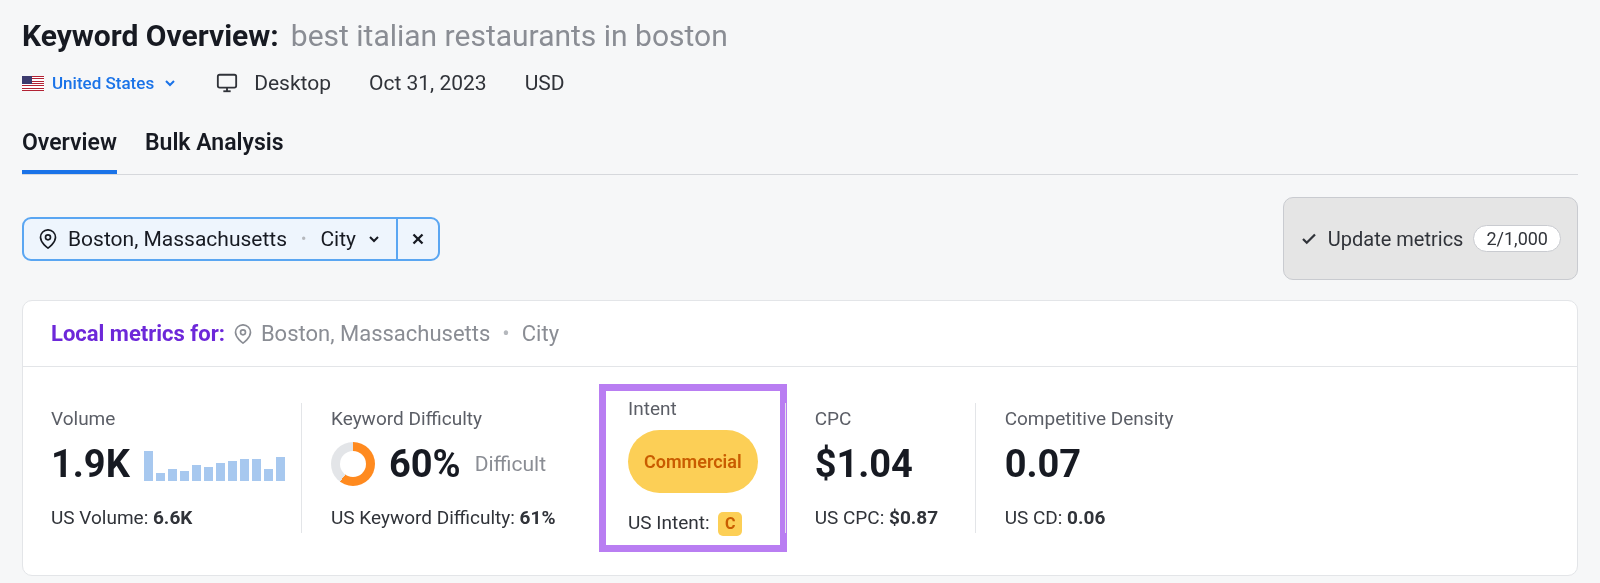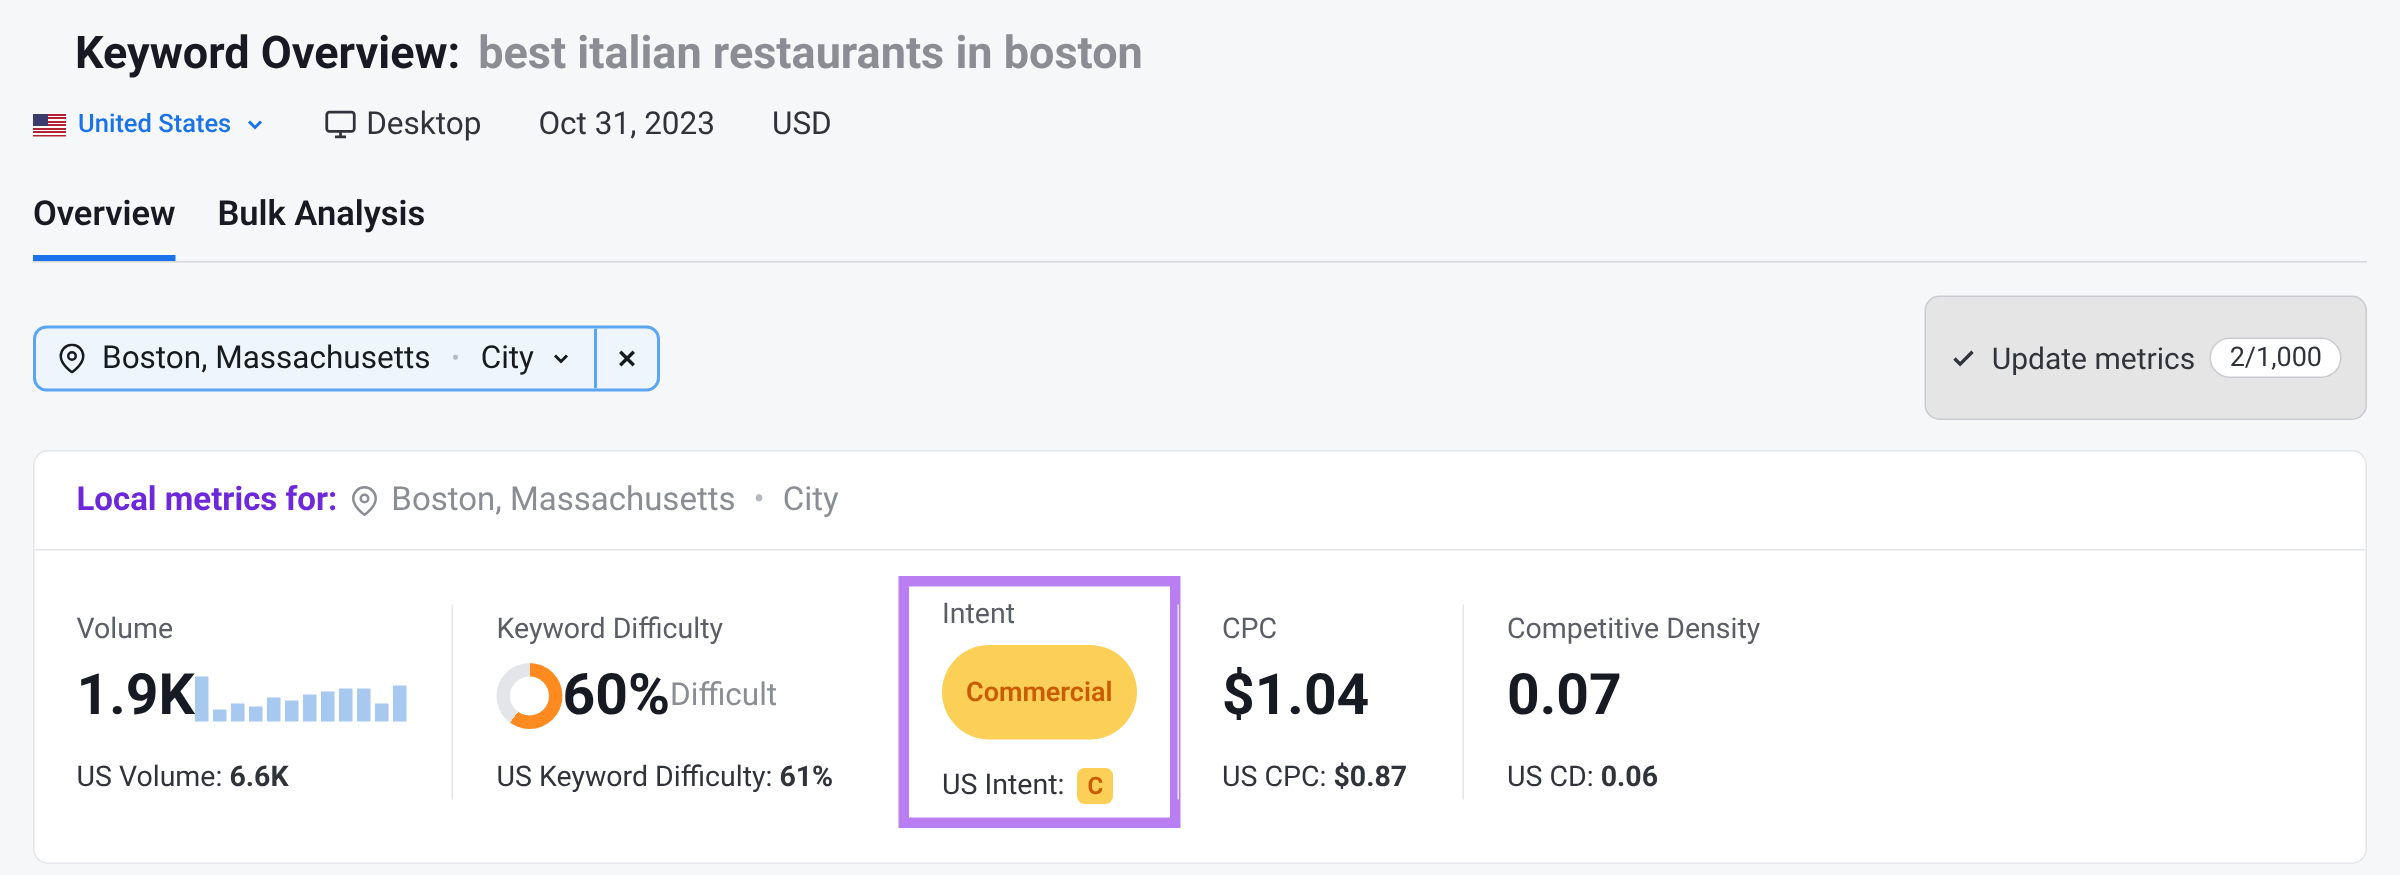--- a/index.html
+++ b/index.html
@@ -8,30 +8,29 @@
     background: #f6f7f8;
     color: #171a22;
     padding: 18px 22px;
     width: 1600px;
   }
   .title-row {
     display: flex;
     align-items: baseline;
     gap: 12px;
     margin-bottom: 18px;
-    margin-left: 28px;
   }
   .title-label {
     font-size: 30px;
     font-weight: 700;
     color: #171a22;
   }
   .title-keyword {
     font-size: 30px;
-    font-weight: 700;
+    font-weight: 400;
     color: #8a8d94;
   }
   .filter-row {
     display: flex;
     align-items: center;
     gap: 38px;
     margin-bottom: 26px;
   }
   .country-toggle {
     display: flex;
@@ -60,21 +59,21 @@
   }
   .country-name {
     color: #1a73e8;
     font-size: 17px;
     font-weight: 500;
   }
   .chev-down-blue { color: #1a73e8; }
   .device-toggle, .date-label, .currency-label {
     display: flex;
     align-items: center;
-    gap: 6px;
+    gap: 16px;
     font-size: 21px;
     color: #303339;
   }
   .tabs {
     display: flex;
     gap: 28px;
     border-bottom: 1px solid #d6d8dc;
     margin-bottom: 22px;
   }
   .tab {
@@ -175,20 +174,21 @@
     background: #e3e5e8;
   }
   .metric-label {
     font-size: 19px;
     color: #5b5e66;
     margin-bottom: 10px;
   }
   .metric-main {
     display: flex;
     align-items: center;
+    gap: 14px;
     margin-bottom: 18px;
     min-height: 48px;
   }
   .metric-value {
     font-size: 38px;
     font-weight: 700;
     color: #171a22;
   }
   .metric-sub {
     font-size: 19px;

